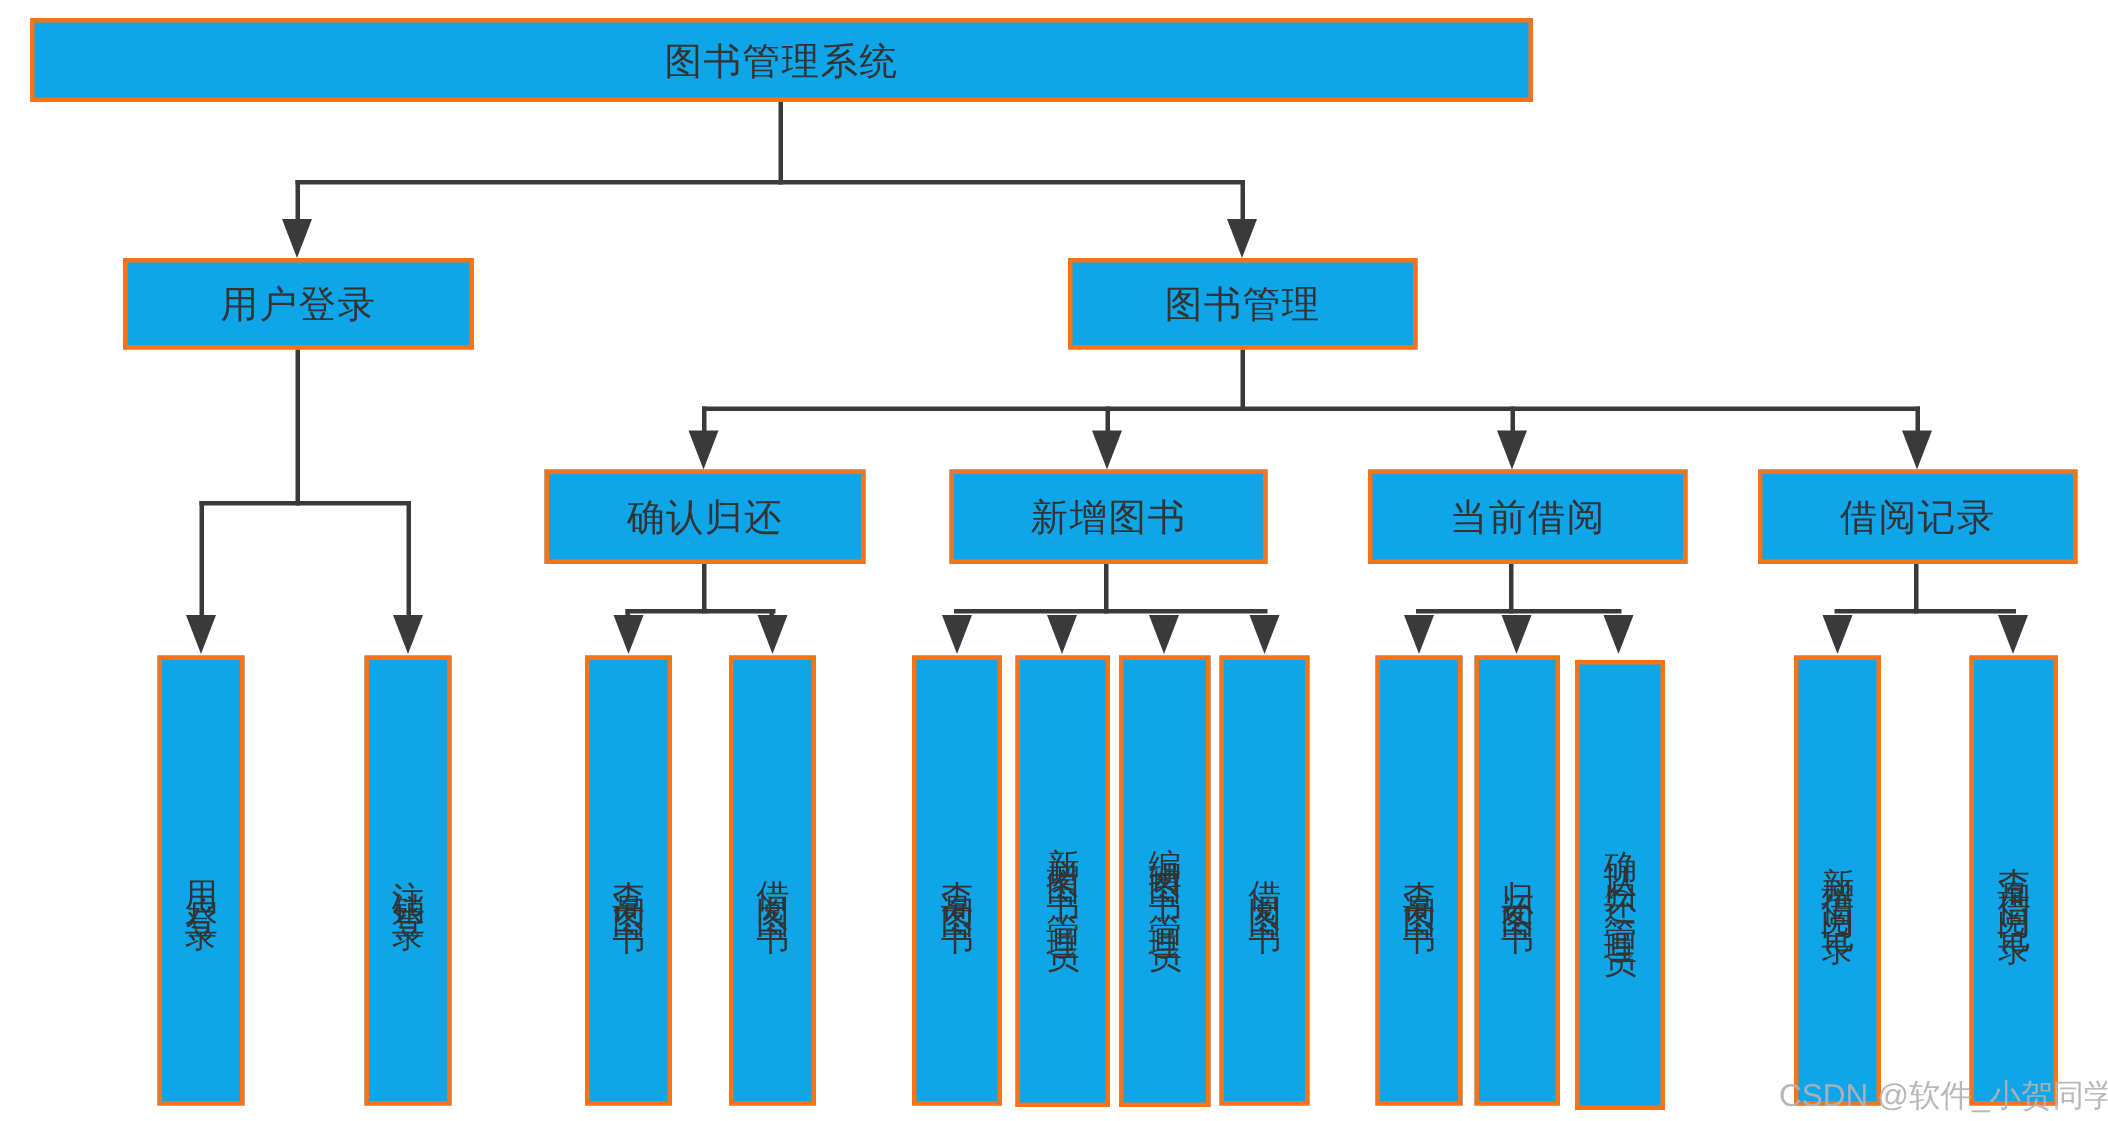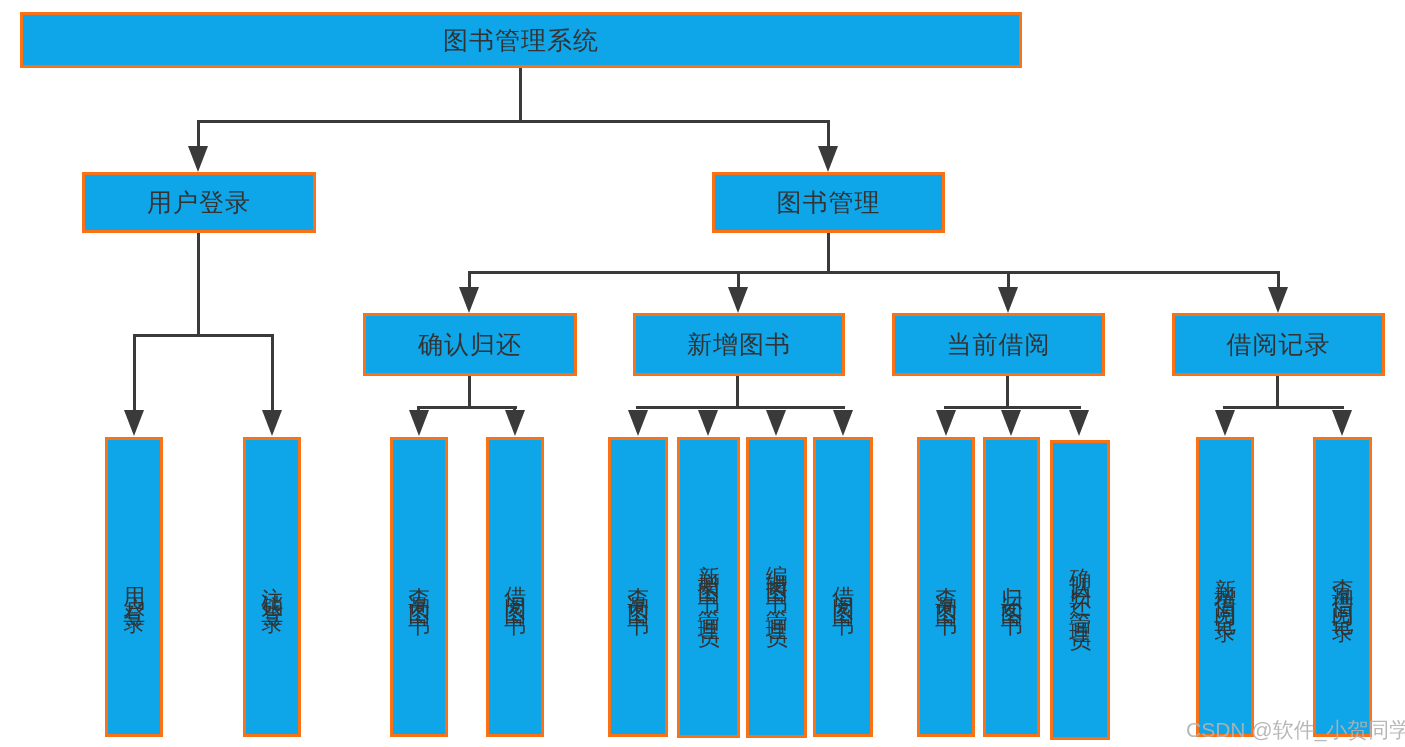--- a/index.html
+++ b/index.html
@@ -123,21 +123,21 @@
   <div class="box" style="left:712px; top:172px; width:233px; height:61px;">
     <span class="h-label">图书管理</span>
   </div>
 
   <div class="box" style="left:363px; top:313px; width:214px; height:63px;">
     <span class="h-label">确认归还</span>
   </div>
   <div class="box" style="left:633px; top:313px; width:212px; height:63px;">
     <span class="h-label">新增图书</span>
   </div>
-  <div class="box" style="left:892px; top:313px; width:213px; height:63px;">
+  <div class="box" style="left:912px; top:313px; width:213px; height:63px;">
     <span class="h-label">当前借阅</span>
   </div>
   <div class="box" style="left:1172px; top:313px; width:213px; height:63px;">
     <span class="h-label">借阅记录</span>
   </div>
 
   <div class="box" style="left:105px; top:437px; width:58px; height:300px;">
     <span class="v-label">用户登录</span>
   </div>
   <div class="box" style="left:243px; top:437px; width:58px; height:300px;">

